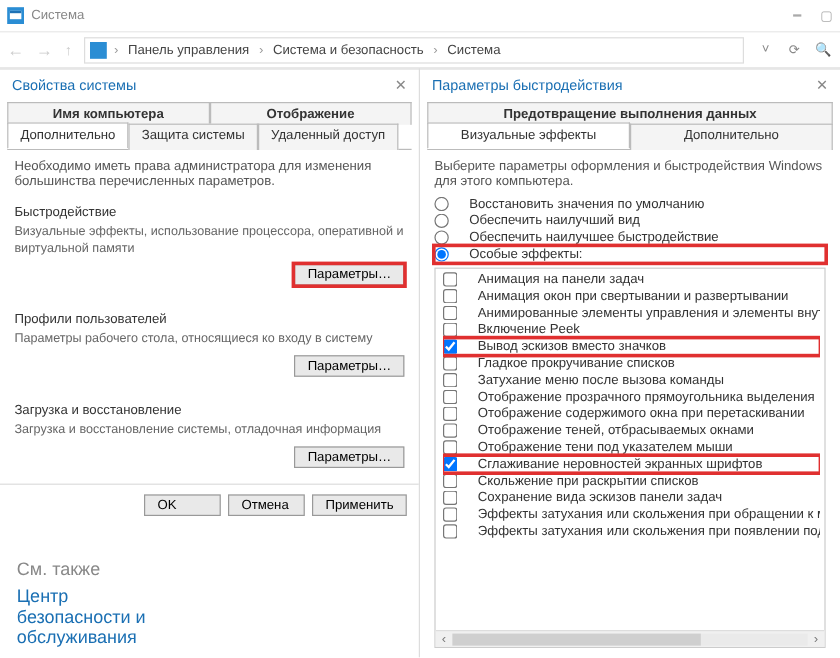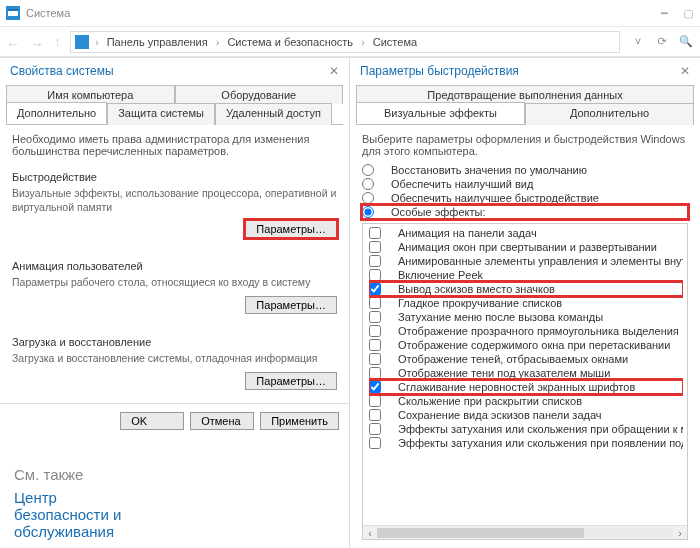--- a/index.html
+++ b/index.html
@@ -71,21 +71,21 @@
     padding:6px 10px;
     display:flex;
     align-items:center;
   }
   .pane-title .close { margin-left:auto; color:#888; }
   .tabs {
     display:flex;
     border-bottom:1px solid #bbb;
     margin:0 6px;
   }
-  .tabs.row2 { border-bottom: none; }
+  .tabs.row2 { border-bottom: none; font-weight: bold; }
   .tab {
     border:1px solid #bbb;
     border-bottom:none;
     padding:3px 10px;
     background:#f4f4f4;
     font-size:11px;
     color:#333;
     position:relative;
     top:1px;
   }
@@ -207,21 +207,21 @@
 <div class="workarea">
 
   <div class="pane" style="max-width:50%; border-right:1px solid #ddd;">
     <div class="pane-title">
       <span>Свойства системы</span>
       <span class="close">✕</span>
     </div>
 
     <div class="tabs row2" style="margin-bottom:-1px;">
       <div class="tab wide">Имя компьютера</div>
-      <div class="tab wide">Оборудование</div>
+      <div class="tab wide">Отображение</div>
     </div>
 
     <div class="tabs">
       <div class="tab active">Дополнительно</div>
       <div class="tab">Защита системы</div>
       <div class="tab">Удаленный доступ</div>
     </div>
 
     <div class="pane-body">
       <div class="intro-text">Необходимо иметь права администратора для изменения большинства перечисленных параметров.</div>
@@ -229,21 +229,21 @@
       <div class="groupbox">
         <div class="group-title">Быстродействие</div>
         <div class="group-sub">Визуальные эффекты, использование процессора, оперативной и виртуальной памяти</div>
         <div class="btn-row">
           <button class="btn highlight-red">Параметры…</button>
         </div>
       </div>
       <div class="sep-line"></div>
 
       <div class="groupbox">
-        <div class="group-title">Анимация пользователей</div>
+        <div class="group-title">Профили пользователей</div>
         <div class="group-sub">Параметры рабочего стола, относящиеся ко входу в систему</div>
         <div class="btn-row">
           <button class="btn">Параметры…</button>
         </div>
       </div>
       <div class="sep-line"></div>
 
       <div class="groupbox">
         <div class="group-title">Загрузка и восстановление</div>
         <div class="group-sub">Загрузка и восстановление системы, отладочная информация</div>

